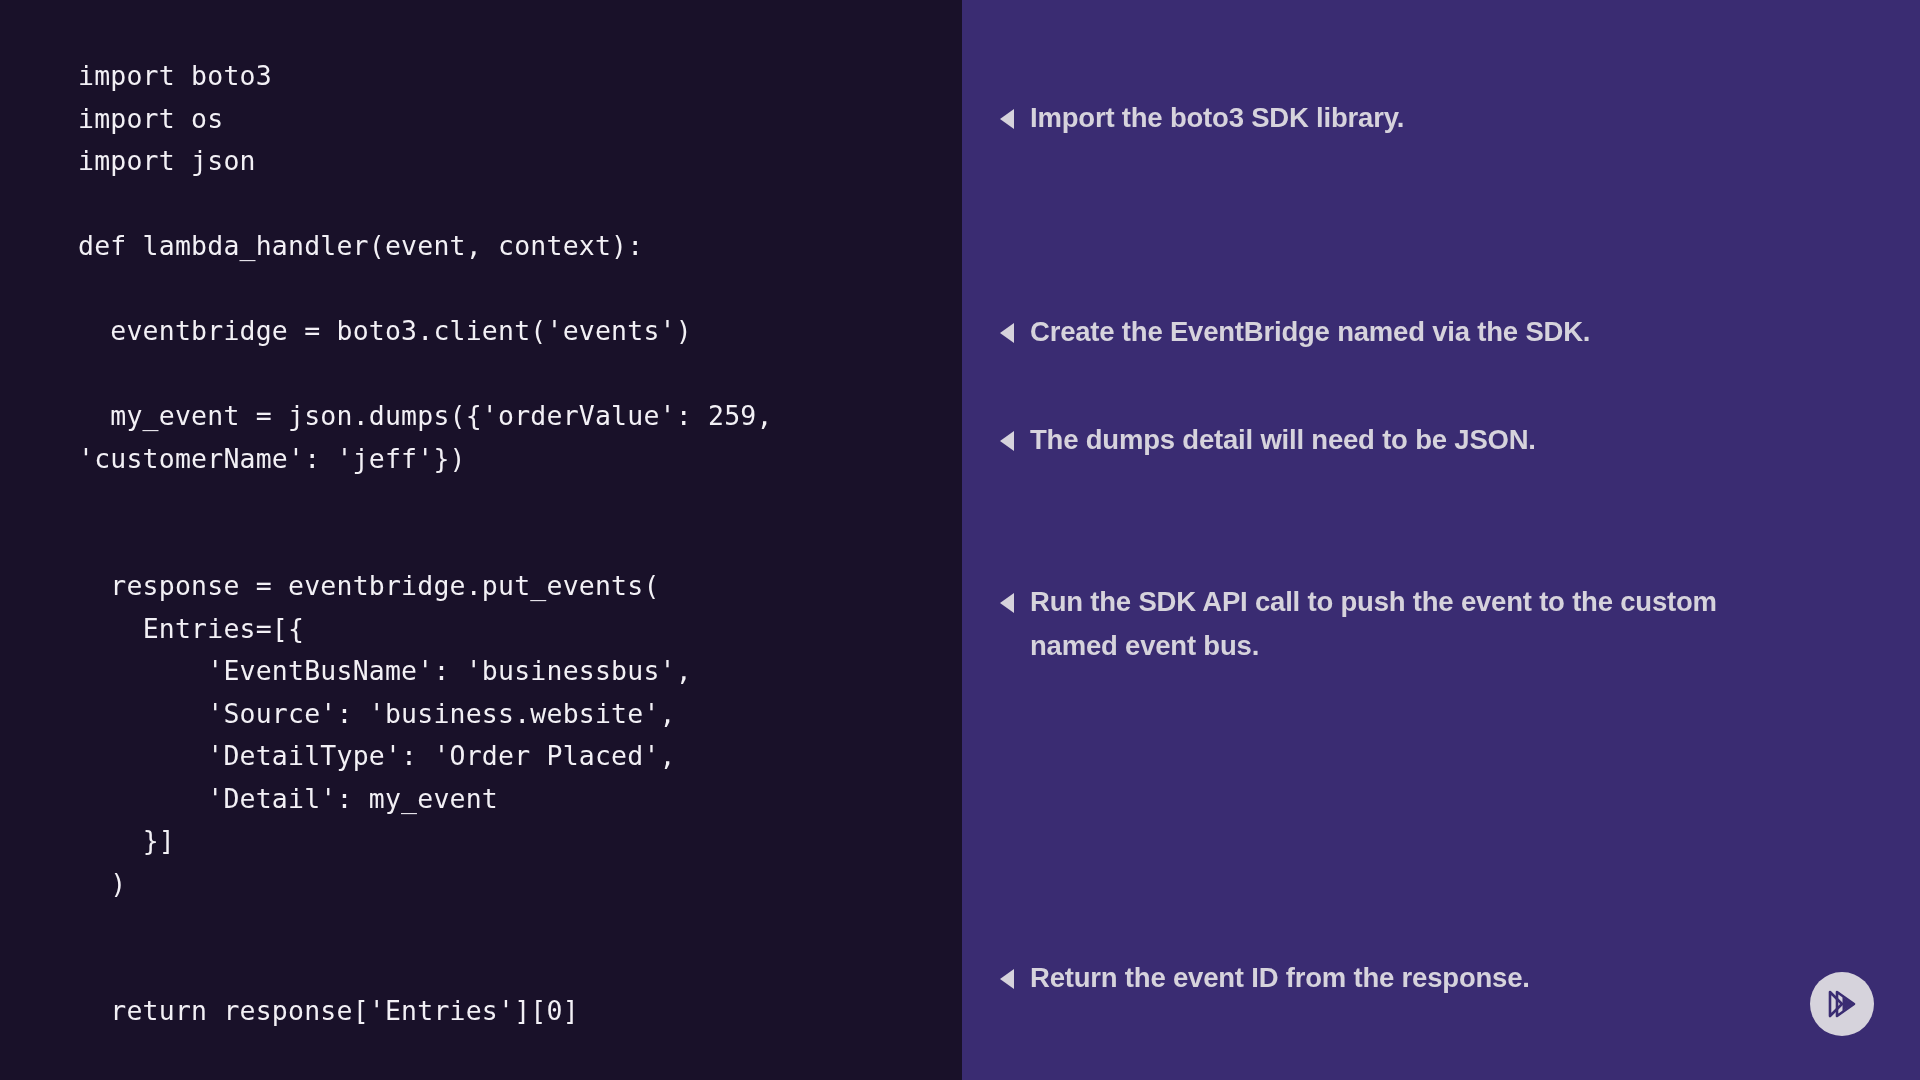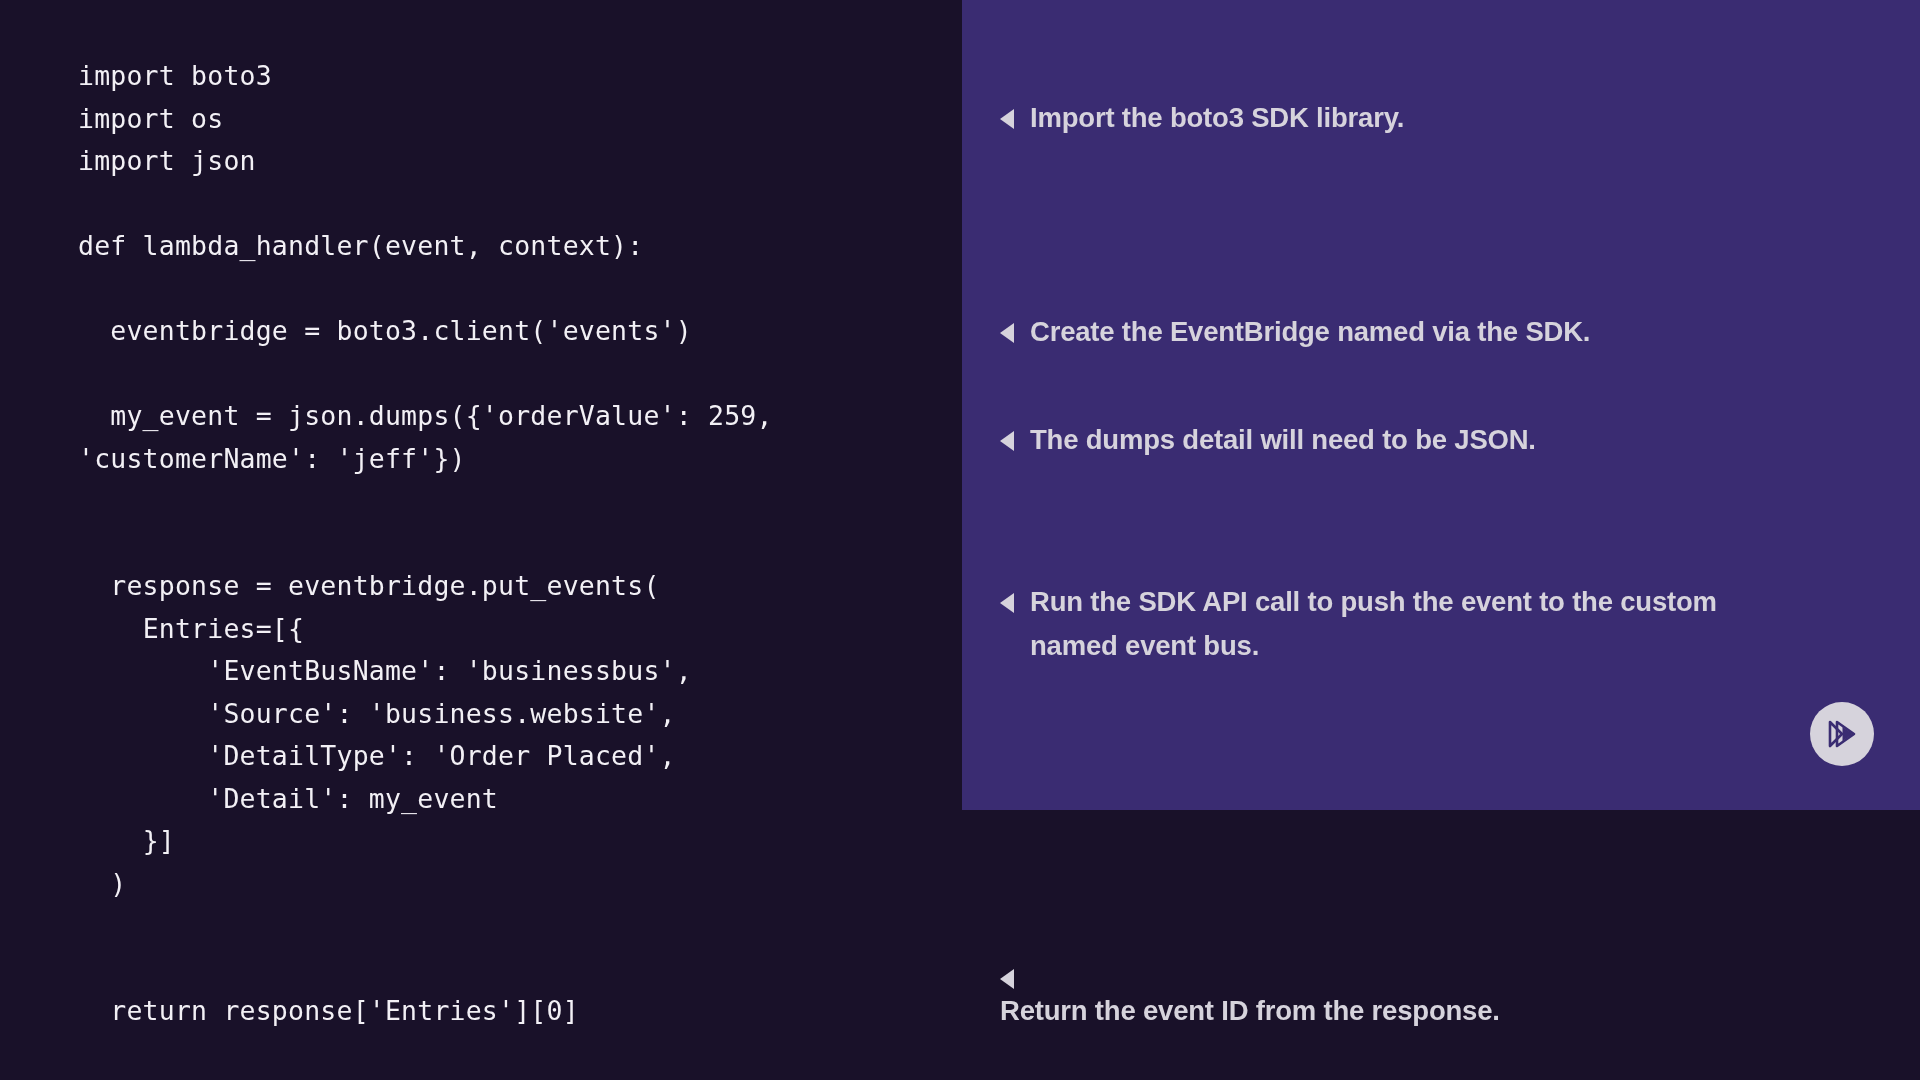--- a/index.html
+++ b/index.html
@@ -31,21 +31,21 @@
     color:#F2F0F5;
     white-space:pre-wrap;
     letter-spacing:0.2px;
     font-weight:400;
     margin-left:25px;
   }
 
   
   .notes-panel {
     width:958px;
-    height:810px;
+    height:1080px;
     background:#3A2C72;
     position:relative;
     flex:0 0 958px;
   }
   .note {
     position:absolute;
     display:flex;
     align-items:flex-start;
     left:38px;
     width:890px;
@@ -65,21 +65,21 @@
     font-size:27.5px;
     font-weight:700;
     line-height:44px;
     letter-spacing:-0.2px;
   }
 
   .note-0 { top:96px;  }
   .note-1 { top:310px; }
   .note-2 { top:418px; }
   .note-3 { top:580px; width:760px; }
-  .note-4 { top:956px;flex-direction:column; }
+  .note-4 { top:956px; }
 
   
   .logo-badge {
     position:absolute;
     right:46px;
     bottom:44px;
     width:64px;
     height:64px;
     border-radius:50%;
     background:#D6D3DC;

